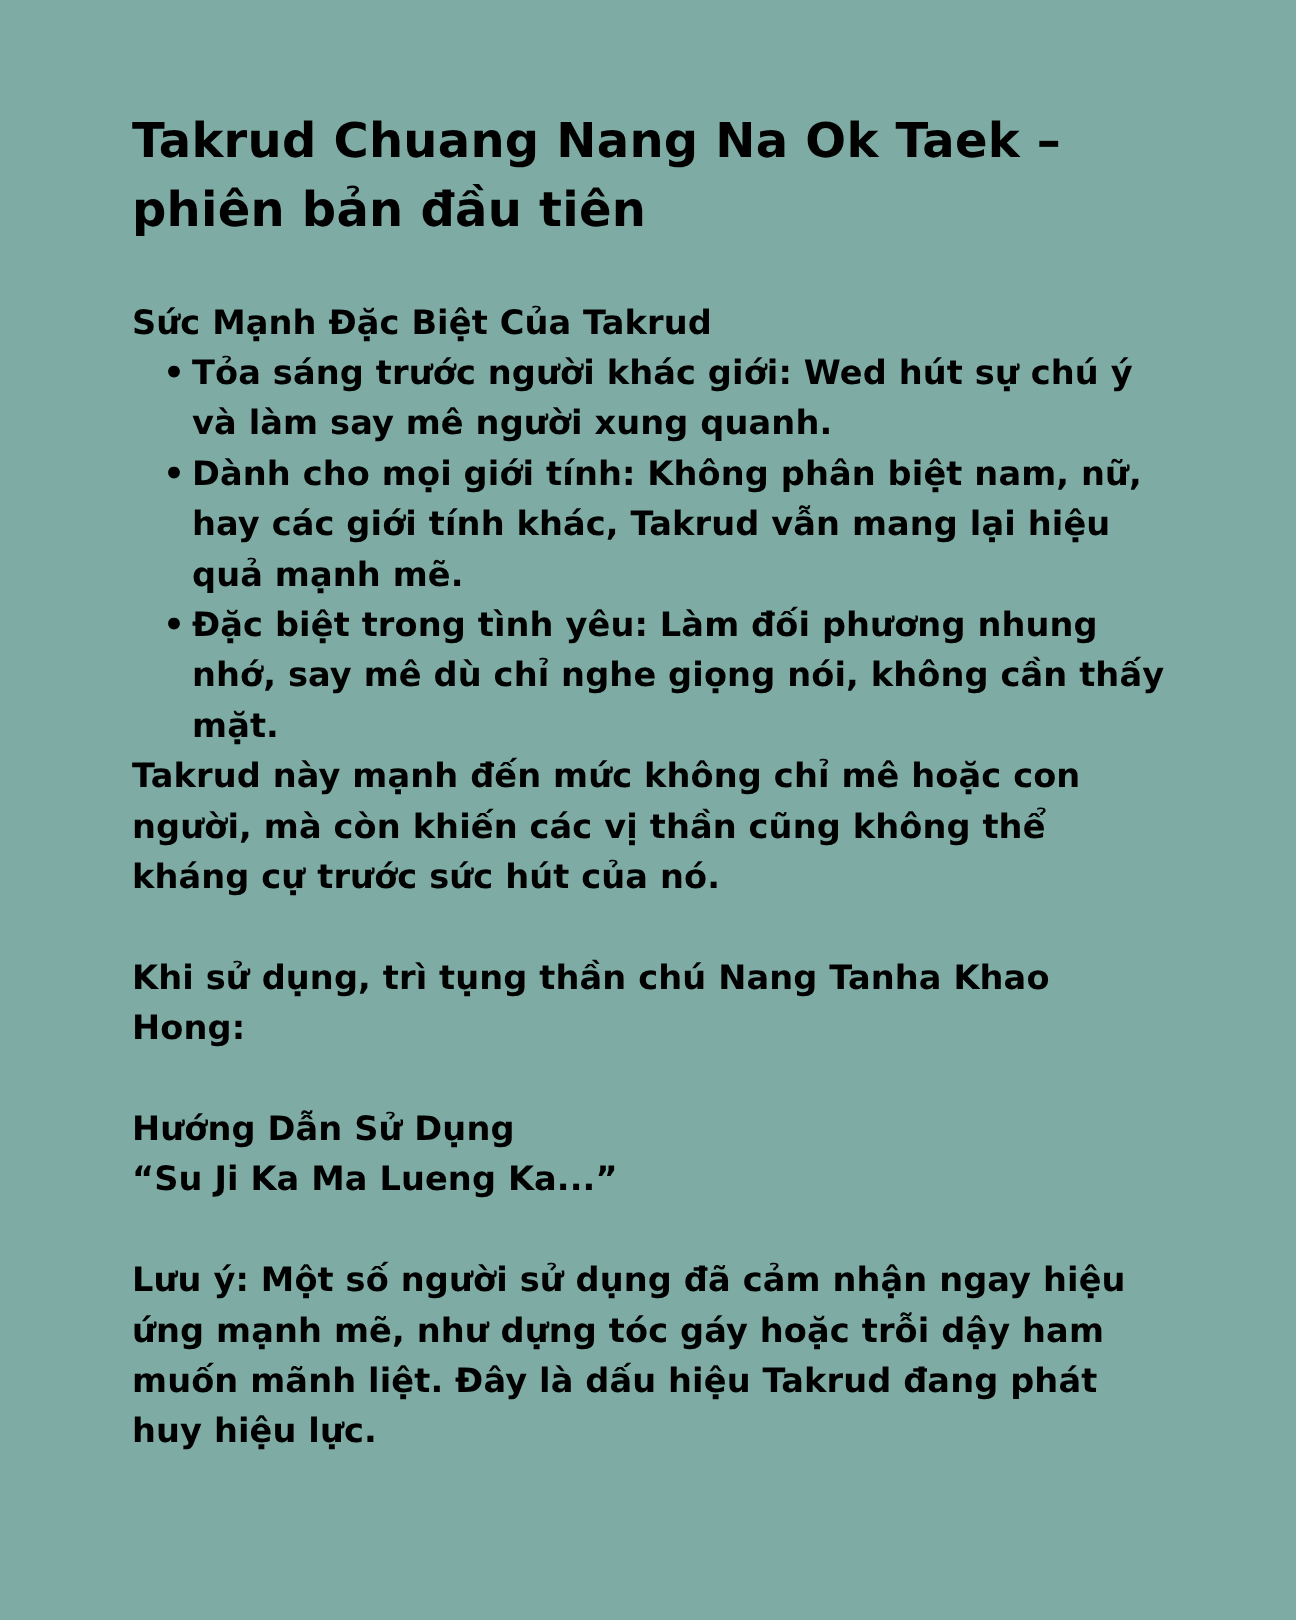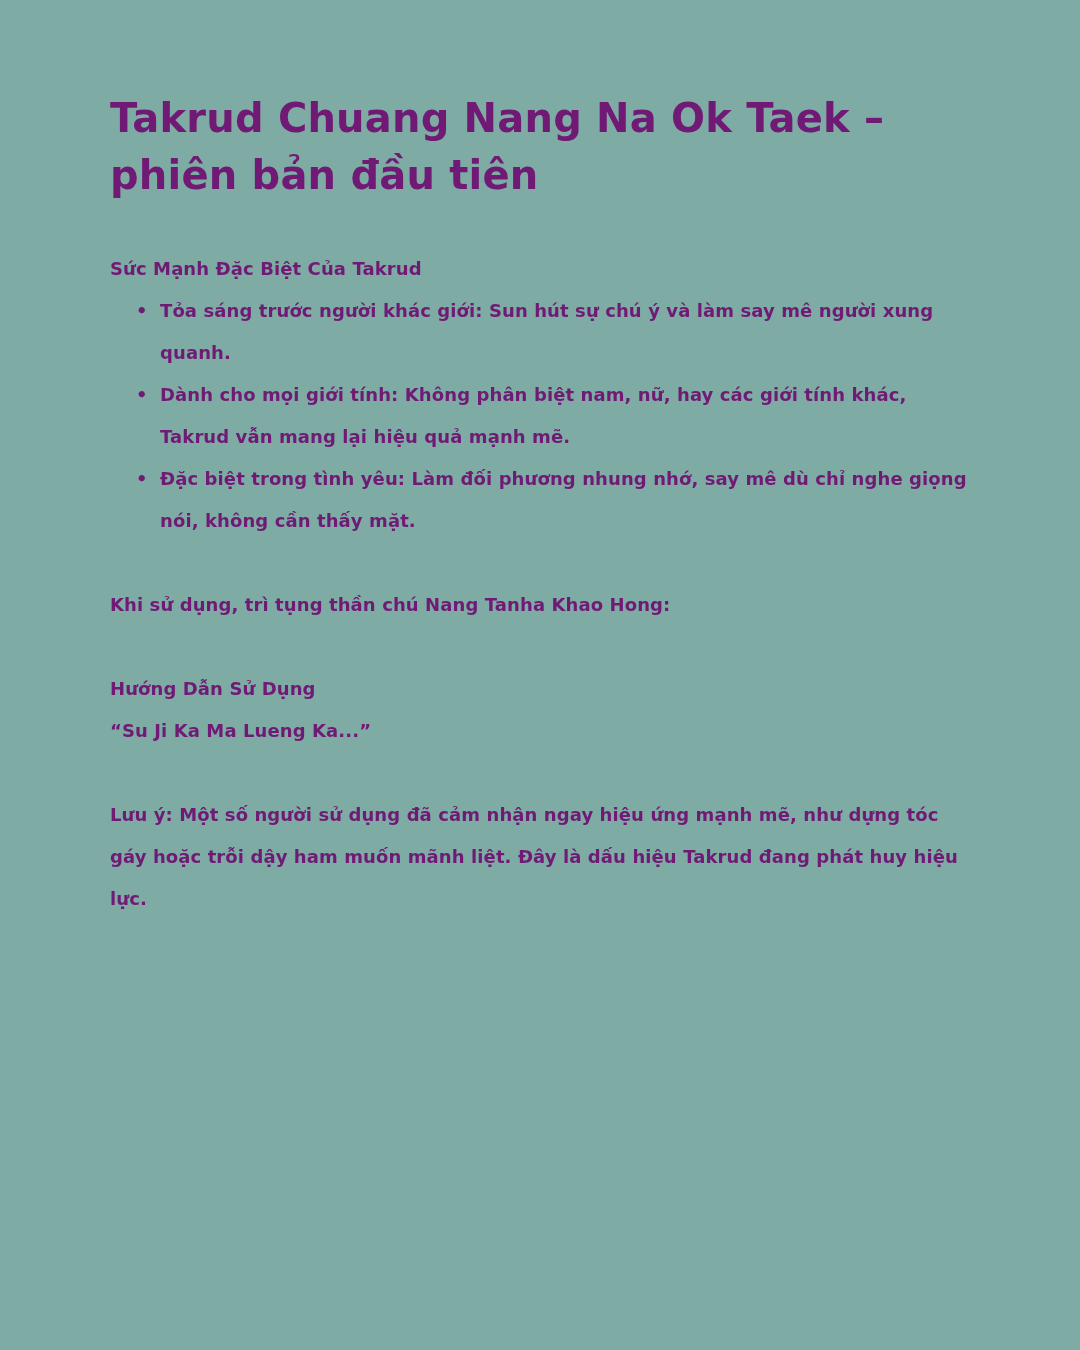--- a/index.html
+++ b/index.html
@@ -19,21 +19,21 @@
     overflow: hidden;
   }
   .page-title {
     margin: 0 0 44px 0;
     font-size: 40px;
     line-height: 57px;
     font-weight: 700;
     letter-spacing: 0.2px;
   }
   .body-text, .bullet-list li {
-    font-size: 18px;
+    font-size: 28px;
     line-height: 42px;
     letter-spacing: 0.1px;
   }
   p.body-text {
     margin: 0;
   }
   .section-heading {
     font-weight: 700;
   }
   .gap-above {
@@ -49,42 +49,43 @@
   }
   ul.bullet-list li .bullet-dot {
     position: absolute;
     left: -24px;
     top: 0;
   }
 </style>
 </head>
 <body>
 
-<div class="page" style="background: rgb(126, 172, 165); color: #701a75;">
+<div class="page" style="background: rgb(126, 172, 165); color: #000000;">
 
   <h1 class="page-title">Takrud Chuang Nang Na Ok Taek – phiên bản đầu tiên</h1>
 
   <section>
     <p class="body-text section-heading">Sức Mạnh Đặc Biệt Của Takrud</p>
 
     <ul class="bullet-list">
       <li>
         <span class="bullet-dot">•</span>
-        <span>Tỏa sáng trước người khác giới: Sun hút sự chú ý và làm say mê người xung quanh.</span>
+        <span>Tỏa sáng trước người khác giới: Wed hút sự chú ý và làm say mê người xung quanh.</span>
       </li>
       <li>
         <span class="bullet-dot">•</span>
         <span>Dành cho mọi giới tính: Không phân biệt nam, nữ, hay các giới tính khác, Takrud vẫn mang lại hiệu quả mạnh mẽ.</span>
       </li>
       <li>
         <span class="bullet-dot">•</span>
         <span>Đặc biệt trong tình yêu: Làm đối phương nhung nhớ, say mê dù chỉ nghe giọng nói, không cần thấy mặt.</span>
       </li>
     </ul>
 
+    <p class="body-text">Takrud này mạnh đến mức không chỉ mê hoặc con người, mà còn khiến các vị thần cũng không thể kháng cự trước sức hút của nó.</p>
   </section>
 
   <section>
     <p class="body-text gap-above">Khi sử dụng, trì tụng thần chú Nang Tanha Khao Hong:</p>
 
     <p class="body-text section-heading gap-above">Hướng Dẫn Sử Dụng</p>
     <p class="body-text section-heading">“Su Ji Ka Ma Lueng Ka...”</p>
 
     <p class="body-text gap-above">Lưu ý: Một số người sử dụng đã cảm nhận ngay hiệu ứng mạnh mẽ, như dựng tóc gáy hoặc trỗi dậy ham muốn mãnh liệt. Đây là dấu hiệu Takrud đang phát huy hiệu lực.</p>
 

